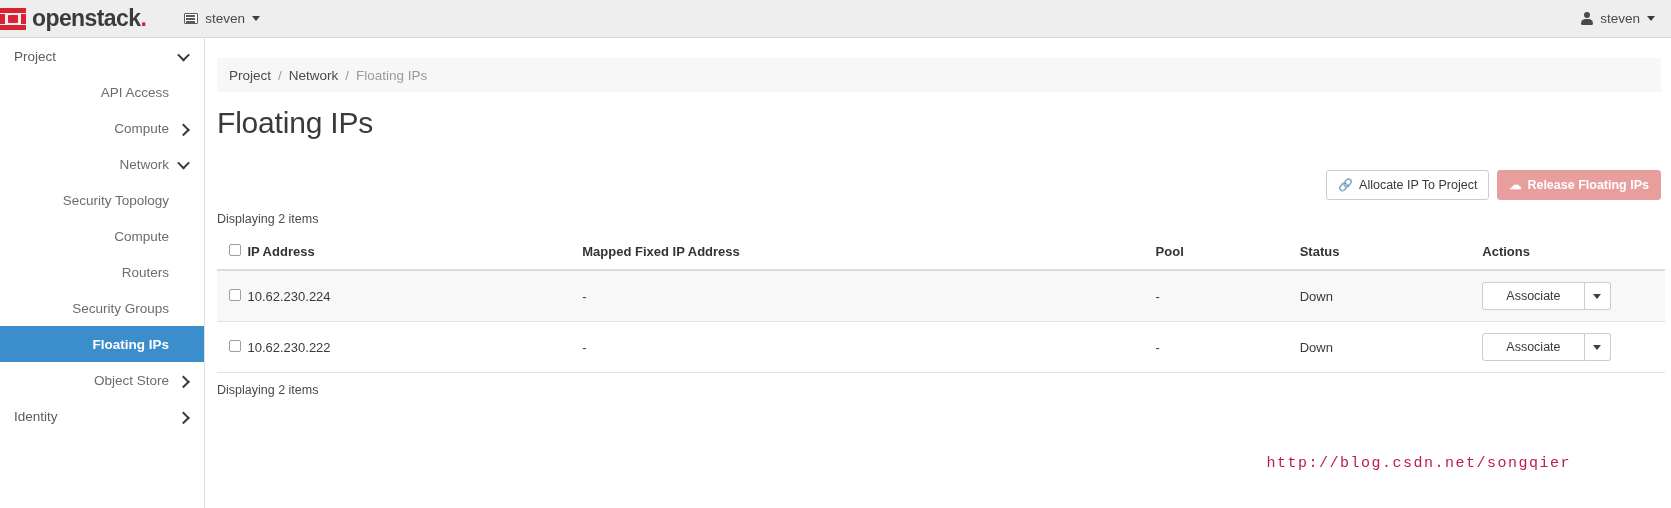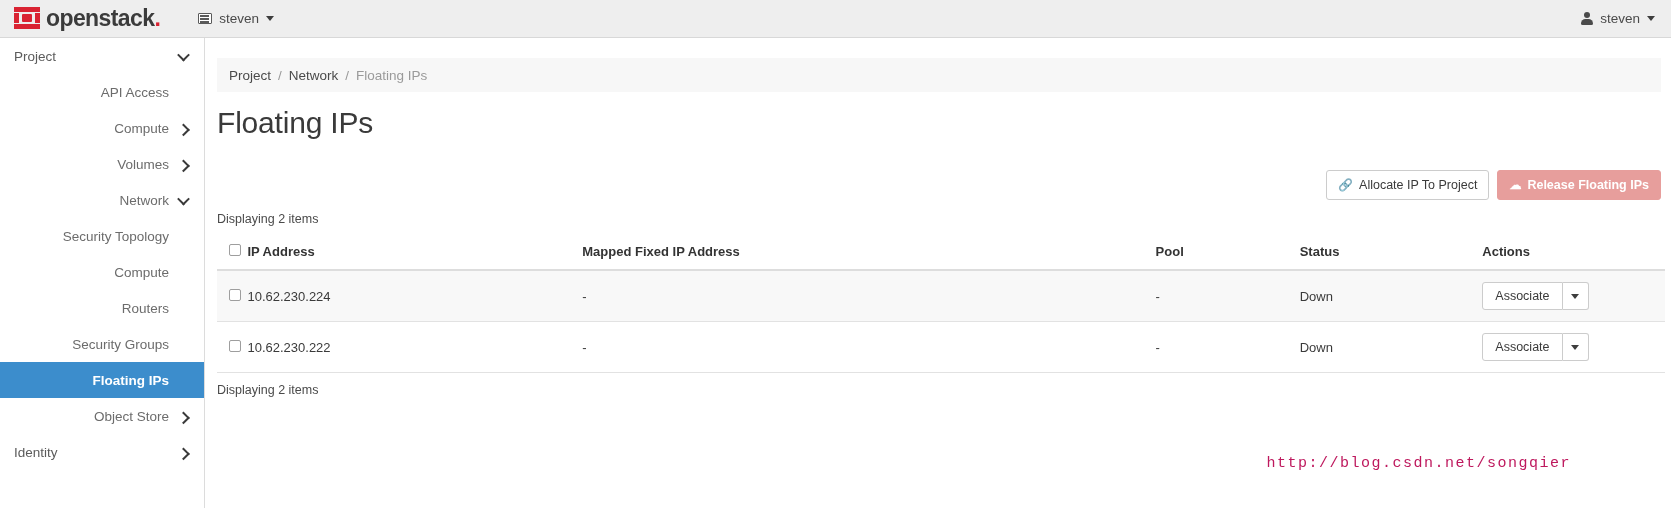--- a/index.html
+++ b/index.html
@@ -13,22 +13,22 @@
 
   
   .navbar {
     position: absolute; top: 0; left: 0;
     width: 1671px; height: 38px;
     background: #eeeeee;
     border-bottom: 1px solid #d8d8d8;
     display: flex; align-items: center;
   }
   .brand {
-    display: flex; align-items: flex-start;
-    margin-left: 14px;
+    display: flex; align-items: flex-end;
+    margin-left: 0;
   }
   .logo-mark {
     width: 26px; height: 22px;
     position: relative;
     margin-right: 6px;
   }
   .logo-mark i {
     position: absolute; background: #d92332; display: block;
   }
   .lm-t { left: 0; top: 0; width: 26px; height: 5px; }
@@ -190,21 +190,21 @@
   .col-act  { width: 180px; }
 
   .chk {
     width: 12px; height: 12px;
     border: 1px solid #9e9e9e; background: #fff;
     border-radius: 2px; display: inline-block; cursor: pointer;
   }
 
   .assoc-group { display: inline-flex; }
   .assoc-btn {
-    height: 28px; padding: 0 12px;
+    height: 28px; padding: 0 23px;
     display: inline-flex; align-items: center;
     background: #fff; border: 1px solid #cccccc;
     border-radius: 3px 0 0 3px;
     font-size: 12.5px; color: #3a3a3a; cursor: pointer;
   }
   .assoc-caret {
     height: 28px; width: 26px;
     display: inline-flex; align-items: center; justify-content: center;
     background: #fff; border: 1px solid #cccccc; border-left: none;
     border-radius: 0 3px 3px 0; cursor: pointer;
@@ -261,24 +261,20 @@
     <div class="side-row lvl1" data-depth="0">
       <span class="lbl">Project</span>
       <span class="chev down"></span>
     </div>
     <div class="side-row leaf" data-depth="1">
       <span class="lbl">API Access</span>
       <span style="width: 19px; flex: 0 0 auto;"></span>
     </div>
     <div class="side-row leaf" data-depth="1">
       <span class="lbl">Compute</span>
-      <span class="chev right"></span>
-    </div>
-    <div class="side-row leaf" data-depth="1">
-      <span class="lbl">Volumes</span>
       <span class="chev right"></span>
     </div>
     <div class="side-row leaf" data-depth="1">
       <span class="lbl">Network</span>
       <span class="chev down"></span>
     </div>
     <div class="side-row leaf" data-depth="2">
       <span class="lbl">Security Topology</span>
       <span style="width: 19px; flex: 0 0 auto;"></span>
     </div>

